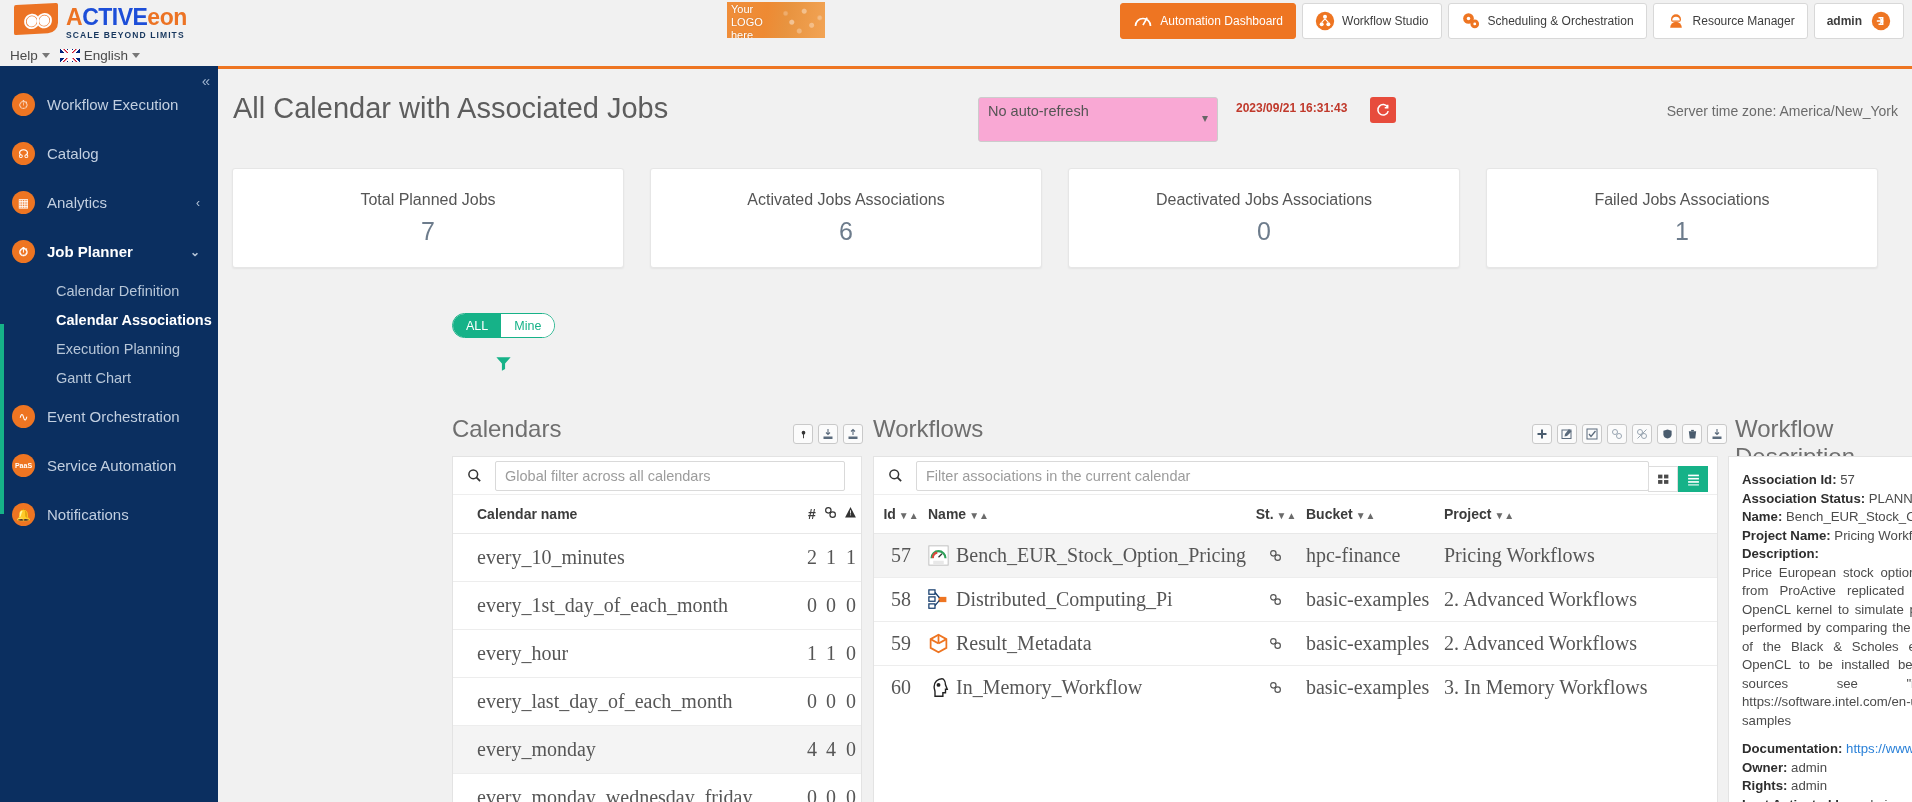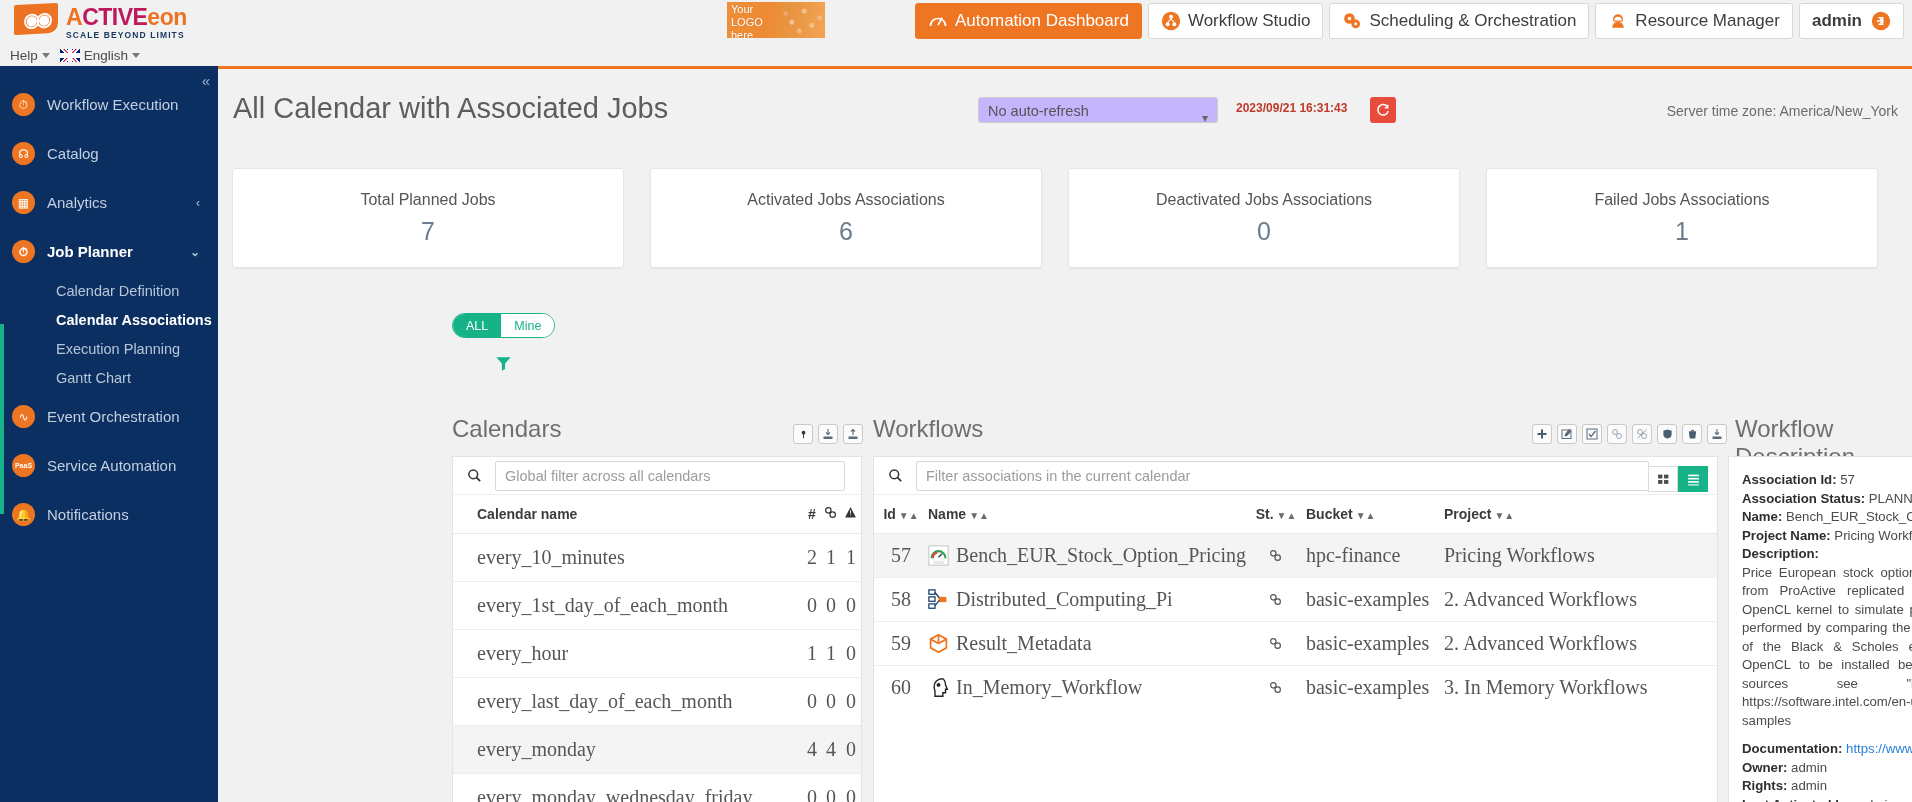--- a/index.html
+++ b/index.html
@@ -22,21 +22,21 @@
     display: flex; align-items: center; justify-content: center;
     transform: skewY(-3deg);
   }
   .brand-mark .rings { color: #fff; font-size: 19px; letter-spacing: -4px; font-weight: 700; }
   .brand-text { margin-left: 8px; line-height: 1; padding-top: 2px; }
   .brand-title {
     font-size: 23px; font-weight: 700; letter-spacing: -0.5px;
     font-family: "Liberation Sans", sans-serif;
   }
   .brand-title .o { color: #ec7324; }
-  .brand-title .b { color: #be185d; }
+  .brand-title .b { color: #1d4ed8; }
   .brand-sub {
     font-size: 8.5px; color: #17375e; font-weight: 700;
     letter-spacing: 1.1px; margin-top: 2px;
   }
 
   .logo-placeholder {
     position: absolute; left: 727px; top: 2px; width: 98px; height: 36px;
     background: linear-gradient(100deg,#f08e3a 0%, #ee8a33 40%, #e8933f 60%, #f2a455 100%);
     overflow: hidden;
   }
@@ -52,21 +52,21 @@
                 radial-gradient(circle at 52% 75%, rgba(255,255,255,.3) 0 2px, transparent 3px),
                 radial-gradient(circle at 85% 45%, rgba(255,255,255,.3) 0 1.5px, transparent 3px),
                 radial-gradient(circle at 30% 35%, rgba(255,255,255,.25) 0 1.5px, transparent 3px);
     opacity:.95;
   }
 
   .navtabs { position: absolute; right: 8px; top: 3px; display: flex; gap: 6px; align-items: stretch; height: 36px; }
   .navtab {
     display:flex; align-items:center; gap:7px;
     background:#fff; border:1px solid #d8d8d8; border-radius: 3px;
-    padding: 0 12px; height: 36px; font-size: 17px; color:#3d3d3d;
+    padding: 0 12px; height: 36px; font-size: 12px; color:#3d3d3d;
     white-space: nowrap;
   }
   .navtab.active { background:#ee7522; border-color:#ee7522; color:#fff; }
   .navtab .tabicon { width:20px; height:20px; flex:0 0 20px; display:block; }
   .navtab.user { font-weight: 700; gap: 9px; }
 
   
   .helpbar {
     position:absolute; top:44px; left:0; width:1912px; height:22px;
     display:flex; align-items:center; gap:10px; padding-left:10px;
@@ -111,22 +111,22 @@
   .sub-item.active { color:#fff; font-weight:700; }
   .chev { position:absolute; right:18px; color:#b7c6d8; font-size:12px; }
 
   
   .main { position:absolute; left:218px; top:66px; width:1694px; height:736px; background:#f1f1f1; }
   .orange-rule { position:absolute; left:0; top:0; width:1694px; height:3px; background:#ee7522; }
 
   .page-title { position:absolute; left:15px; top:26px; font-size:29px; color:#5d5d5d; font-weight:400; }
 
   .refresh-select {
-    position:absolute; left:760px; top:31px; width:240px; height:26px;
-    background:#c4b5fd; border:1px solid #ccc; border-radius:3px;
+    position:absolute; left:760px; top:31px; width:240px; height:45px;
+    background:#f9a8d4; border:1px solid #ccc; border-radius:3px;
     font-size:14.5px; color:#555; padding-left:9px; line-height:27px;
   }
   .refresh-select .sc { position:absolute; right:9px; top:7px; color:#666; font-size:12px; }
   .ts { position:absolute; left:1018px; top:35px; font-size:12px; color:#c0392b; font-weight:700; }
   .refresh-btn {
     position:absolute; left:1152px; top:31px; width:26px;height:26px;
     background:#e74c3c; border-radius:3px; color:#fff;
     display:flex;align-items:center;justify-content:center;font-size:14px; cursor:pointer;
   }
   .tz { position:absolute; right:14px; top:37px; font-size:14px; color:#6b6b6b; }

